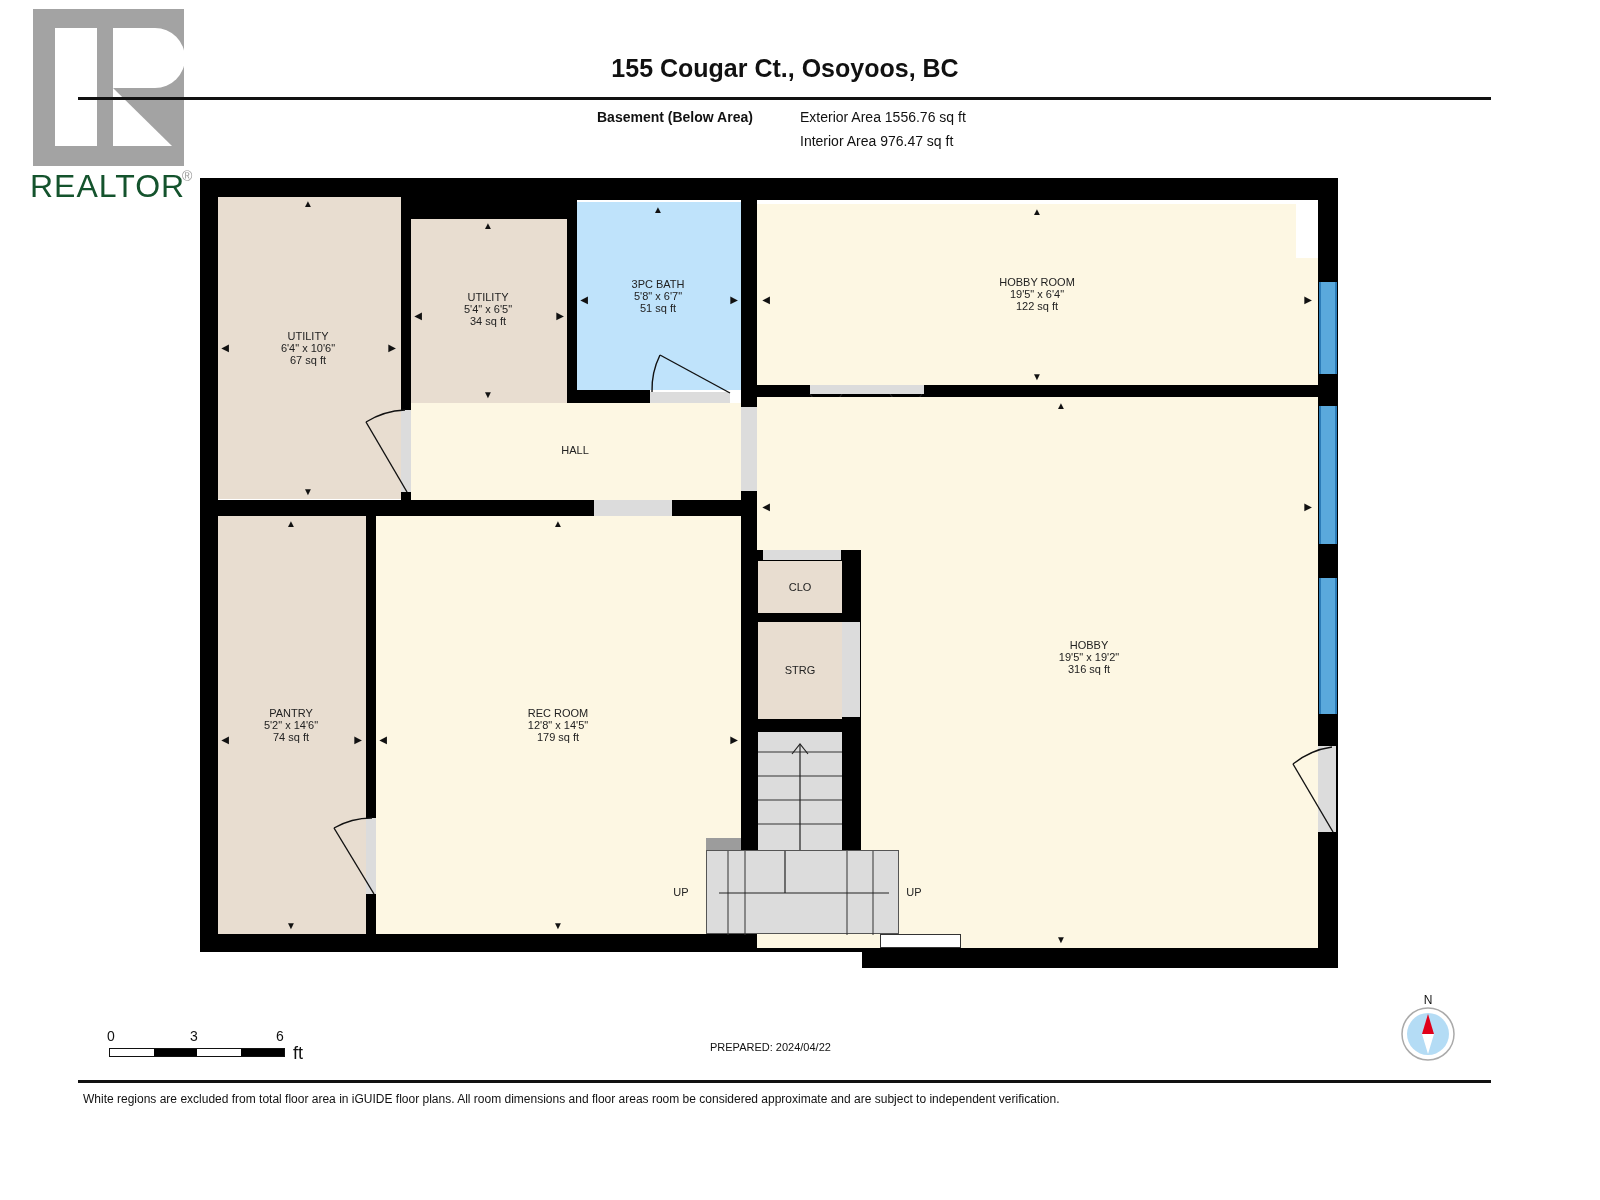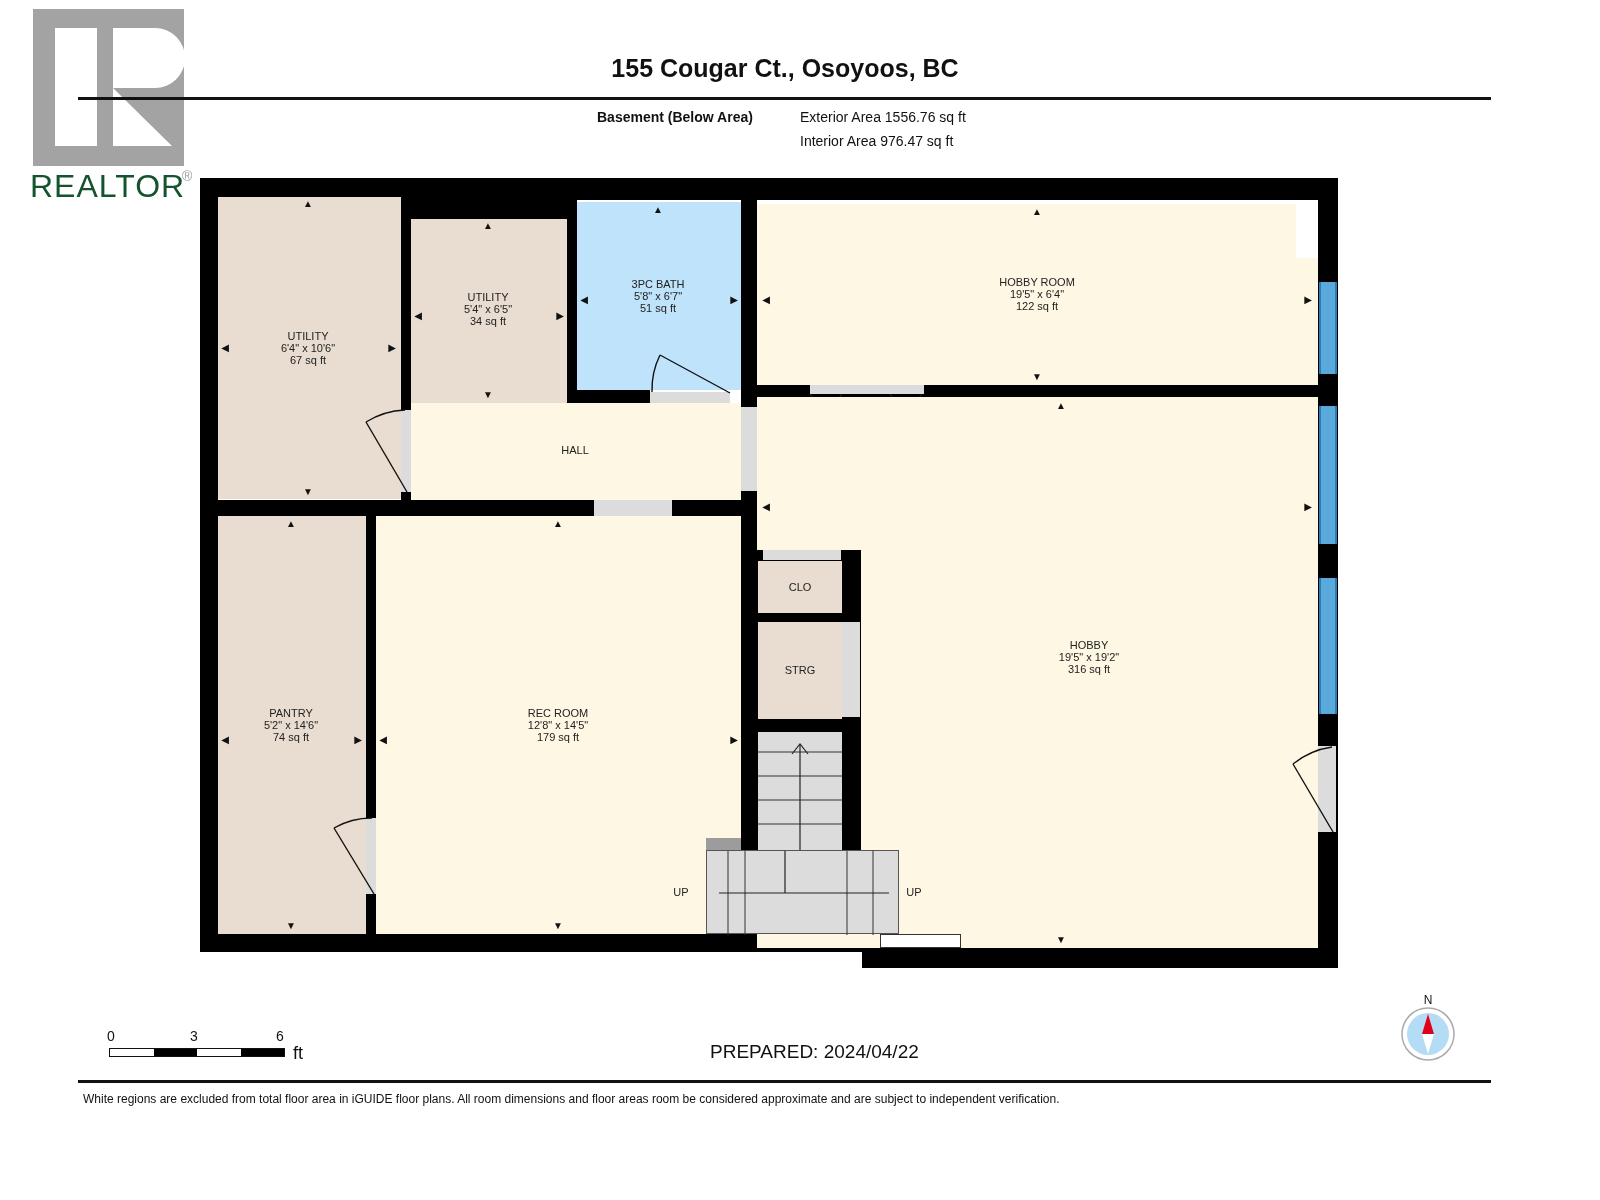--- a/index.html
+++ b/index.html
@@ -26,21 +26,21 @@
   .window { position: absolute; background: #5aa9dc; border-left: 2px solid #2c7cb8; border-right: 2px solid #2c7cb8; }
   .label { position: absolute; text-align: center; font-size: 11px; line-height: 12px; color: #222; transform: translate(-50%, -50%); white-space: nowrap; }
   .arrow { position: absolute; font-size: 10px; line-height: 10px; color: #111; transform: translate(-50%, -50%); }
   
   #scale-0 { left: 107px; top: 1028px; font-size: 14px; }
   #scale-3 { left: 190px; top: 1028px; font-size: 14px; }
   #scale-6 { left: 276px; top: 1028px; font-size: 14px; }
   #scale-bar { left: 109px; top: 1048px; width: 174px; height: 7px; border: 1px solid #111; display: flex; }
   #scale-bar div { flex: 1; }
   #scale-ft { left: 293px; top: 1043px; font-size: 18px; }
-  #prepared { left: 710px; top: 1041px; font-size: 19px; }
+  #prepared { left: 710px; top: 1041px; font-size: 11px; }
   #compass { left: 1400px; top: 994px; width: 56px; height: 70px; }
   #bottom-rule { left: 78px; top: 1080px; width: 1413px; height: 3px; background: #111; }
   #disclaimer { left: 83px; top: 1092px; font-size: 12px; }
 </style>
 </head>
 <body>
 
 <div id="logo-box" class="abs">
   <svg width="151" height="157" viewBox="0 0 151 157">
     <rect x="22" y="19" width="42" height="118" fill="#fff"></rect>

